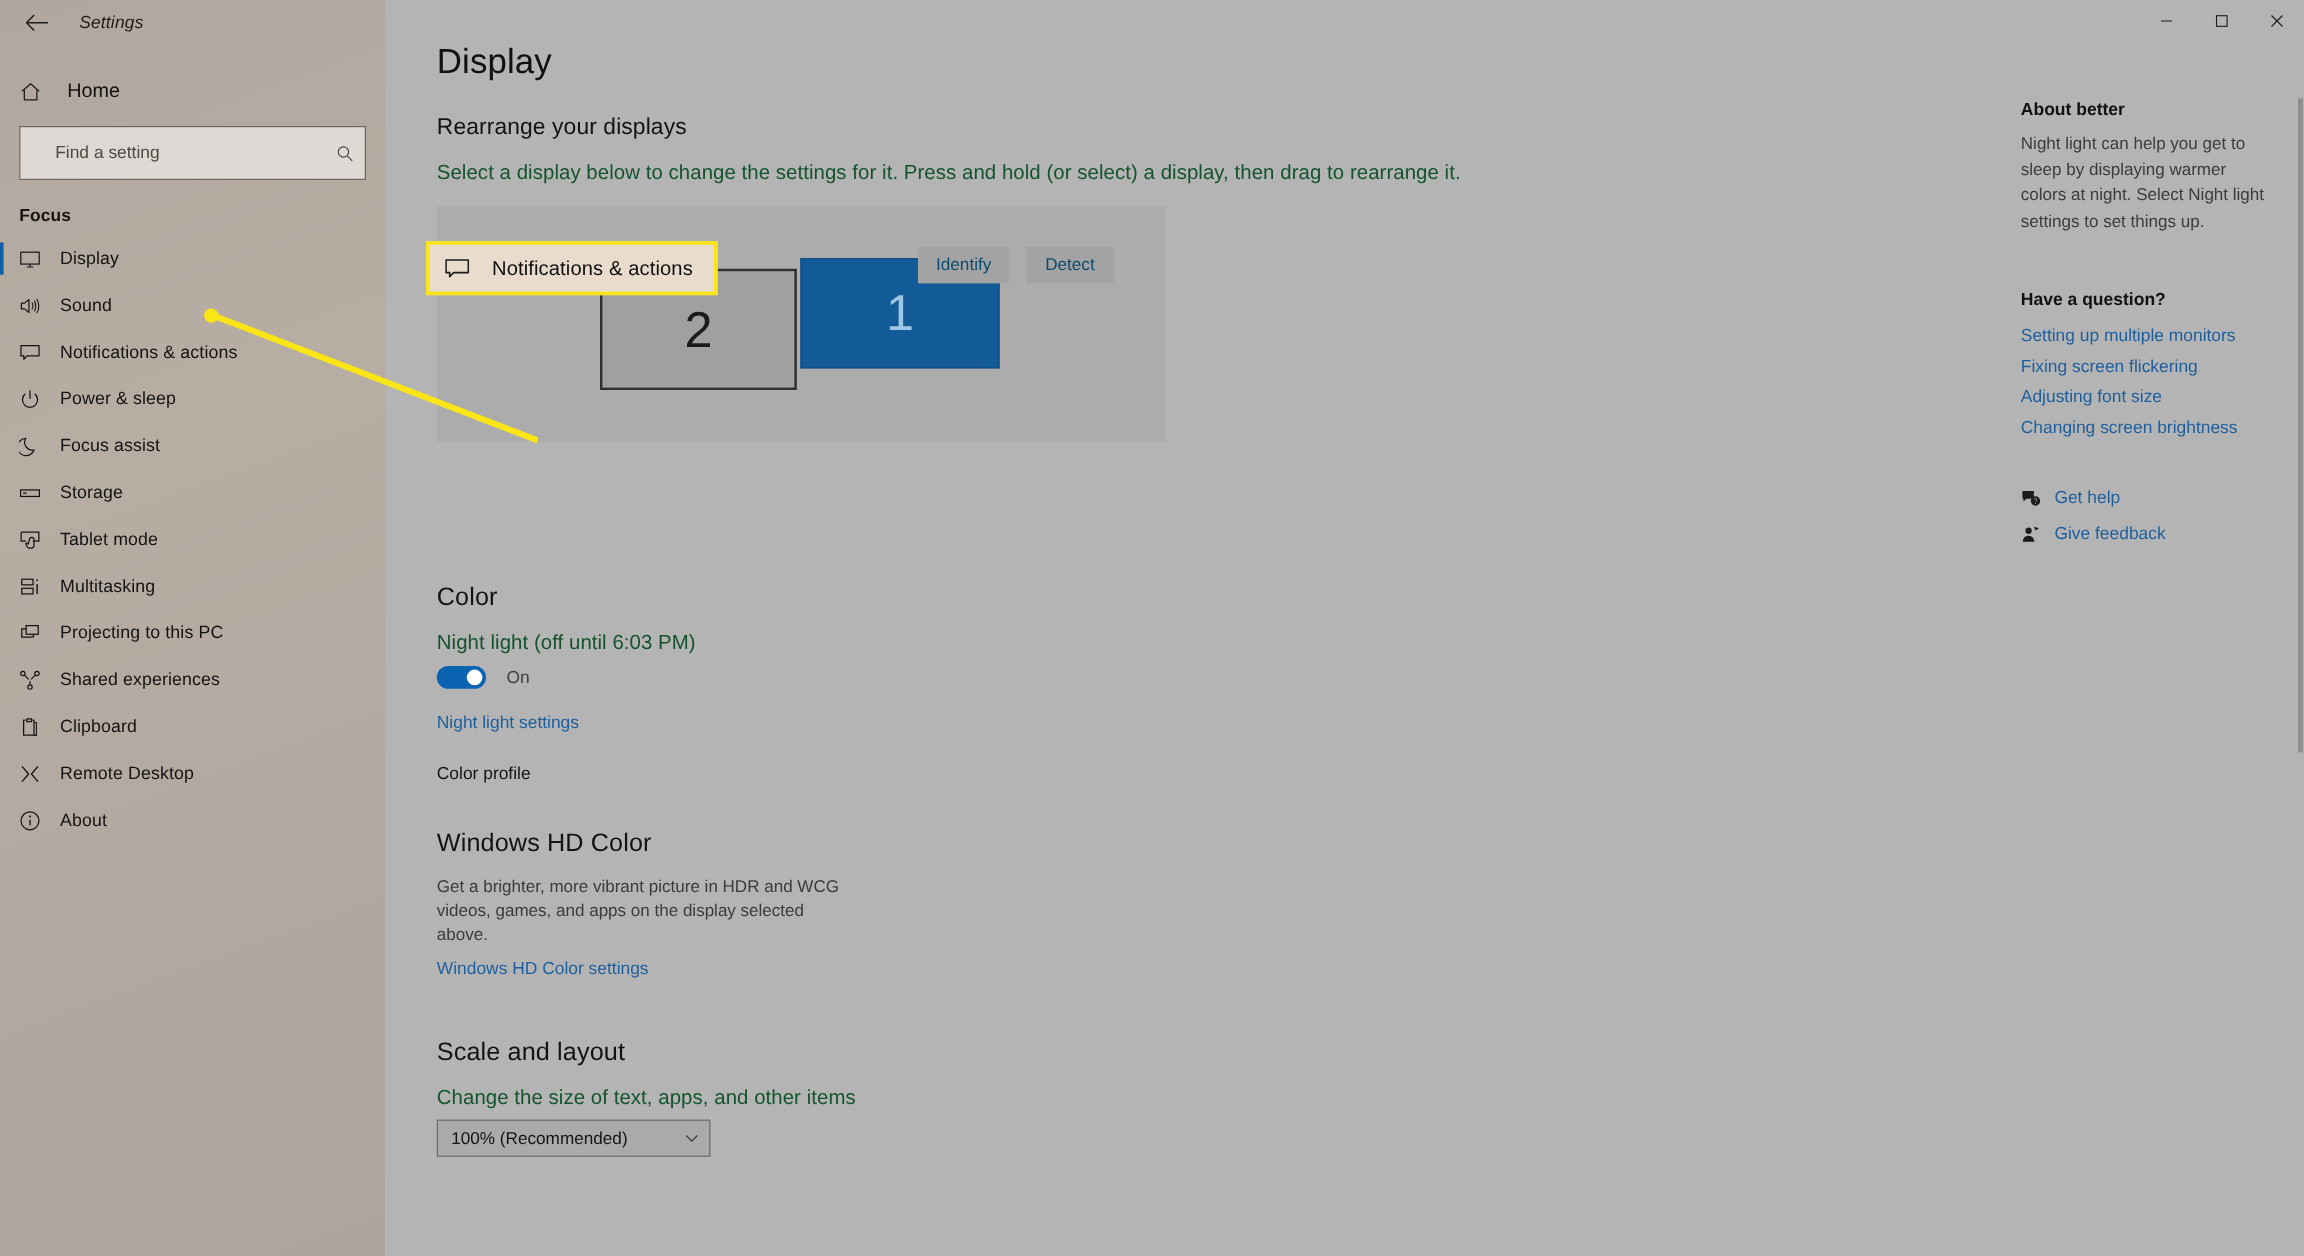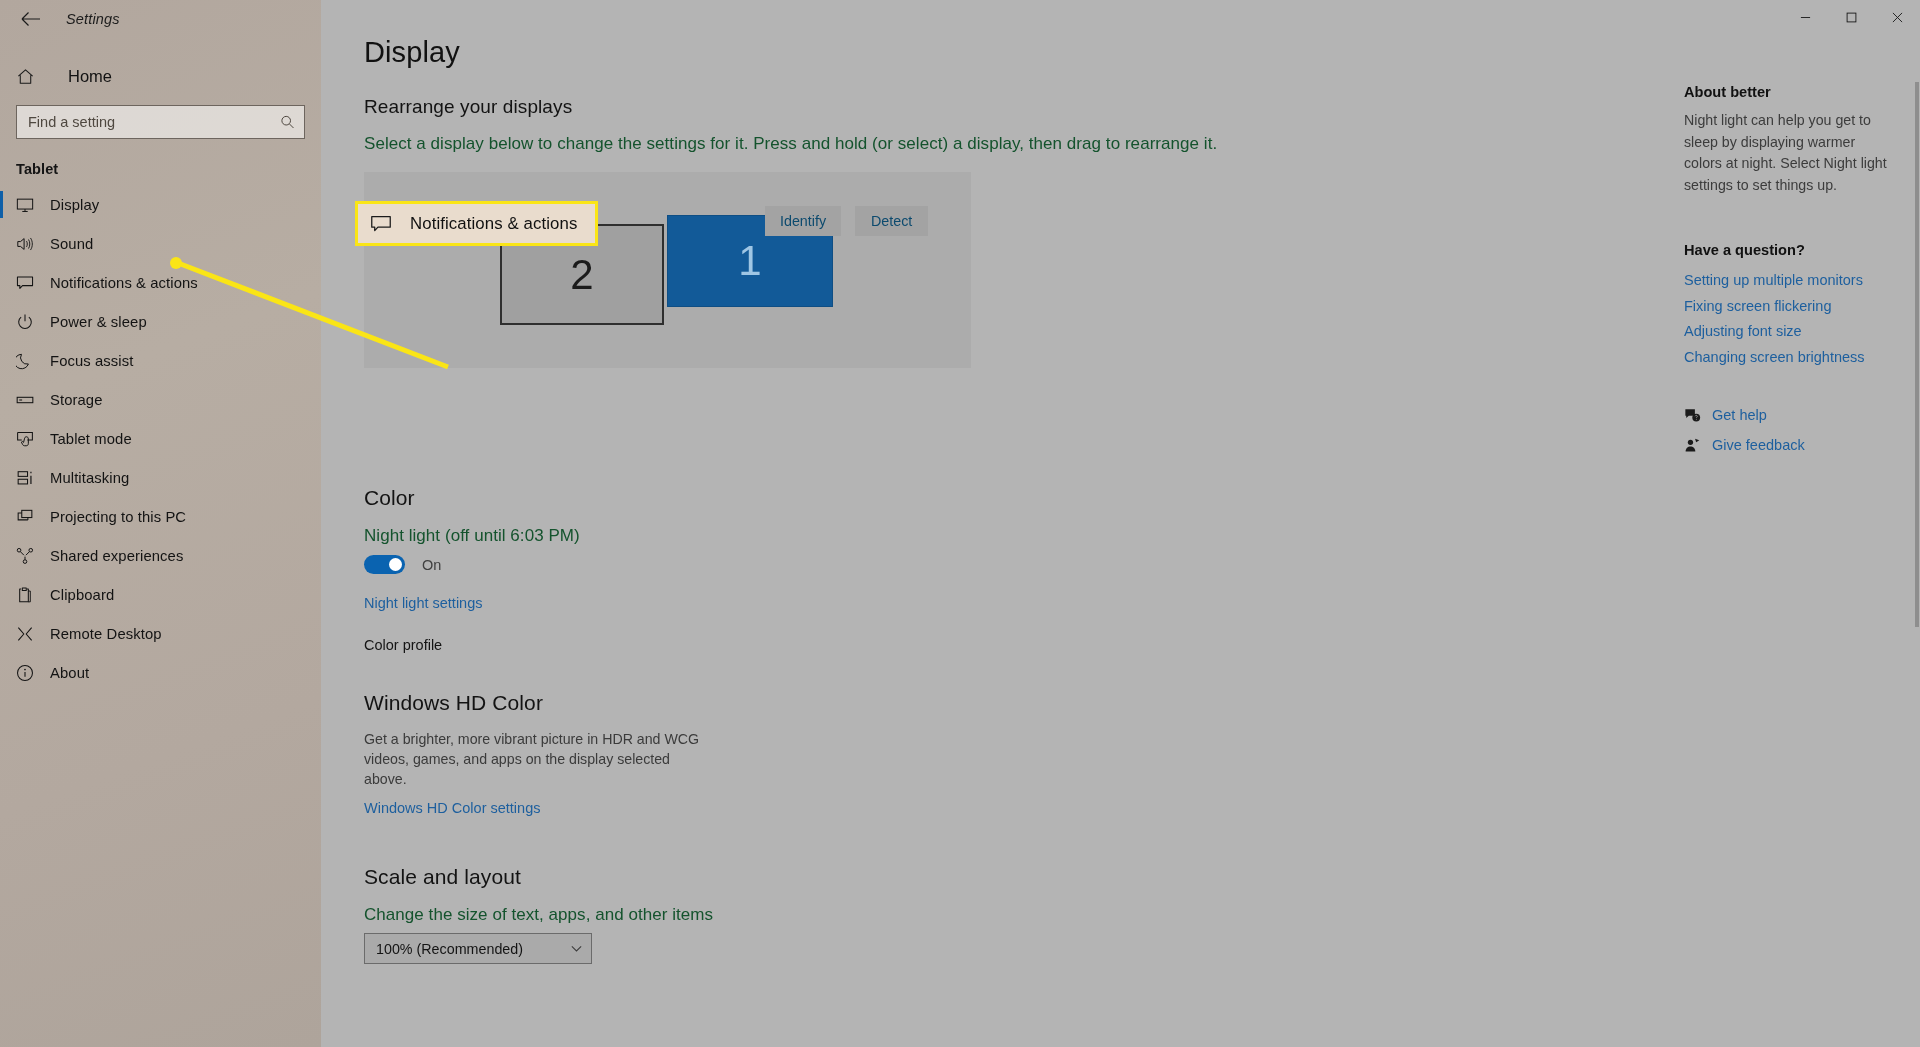--- a/index.html
+++ b/index.html
@@ -26,28 +26,28 @@
   .back-btn svg { display: block; }
   .app-title {
     font-size: 14.5px; color: #1c1c1c; margin-left: 12px;
     letter-spacing: .15px;
   }
   .home-row {
     display: flex; align-items: center; height: 42px;
     margin-top: 17px; padding-left: 16px; cursor: pointer;
   }
   .home-row .ico { width: 32px; display: flex; align-items: center; color: #1a1a1a; }
-  .home-row .lbl { font-size: 16.5px; color: #121212; margin-left: 20px; }
+  .home-row .lbl { font-size: 16.5px; color: #121212; margin-left: 8px; }
 
   .search-wrap { padding: 8px 16px 0 16px; }
   .search-box {
-    position: relative; height: 34px;
+    position: relative; height: 45px;
     background: rgba(255,255,255,0.55);
     border: 1px solid #6d655e;
-    display: flex; align-items: flex-end;
+    display: flex; align-items: flex-end; padding-left: 18px;
   }
   .search-box input {
     border: 0; background: transparent; outline: none;
     font-family: "Liberation Sans", sans-serif;
     font-size: 14.5px; color: #3a352f;
     padding-left: 11px; width: 100%; height: 100%;
   }
   .search-box input::placeholder { color: #4f4840; opacity: 1; }
   .search-ico {
     position: absolute; right: 9px; top: 50%; transform: translateY(-50%);
@@ -219,21 +219,21 @@
         <input type="text" placeholder="Find a setting" style="">
         <span class="search-ico">
           <svg width="15" height="15" viewBox="0 0 16 16" fill="none">
             <circle cx="6.6" cy="6.6" r="4.6" stroke="currentColor" stroke-width="1.05"></circle>
             <path d="M10.2 10.2L14.4 14.4" stroke="currentColor" stroke-width="1.05"></path>
           </svg>
         </span>
       </div>
     </div>
 
-    <div class="group-label">Tablet</div>
+    <div class="group-label">Focus</div>
 
     <div class="nav-item selected">
       <span class="ico">
         <svg width="18" height="18" viewBox="0 0 20 20" fill="none">
           <rect x="1.5" y="3.5" width="17" height="11" stroke="currentColor" stroke-width="1.1"></rect>
           <path d="M7 17.2h6" stroke="currentColor" stroke-width="1.1"></path>
           <path d="M10 14.5v2.7" stroke="currentColor" stroke-width="1.1"></path>
         </svg>
       </span>
       <span class="lbl">Display</span>

